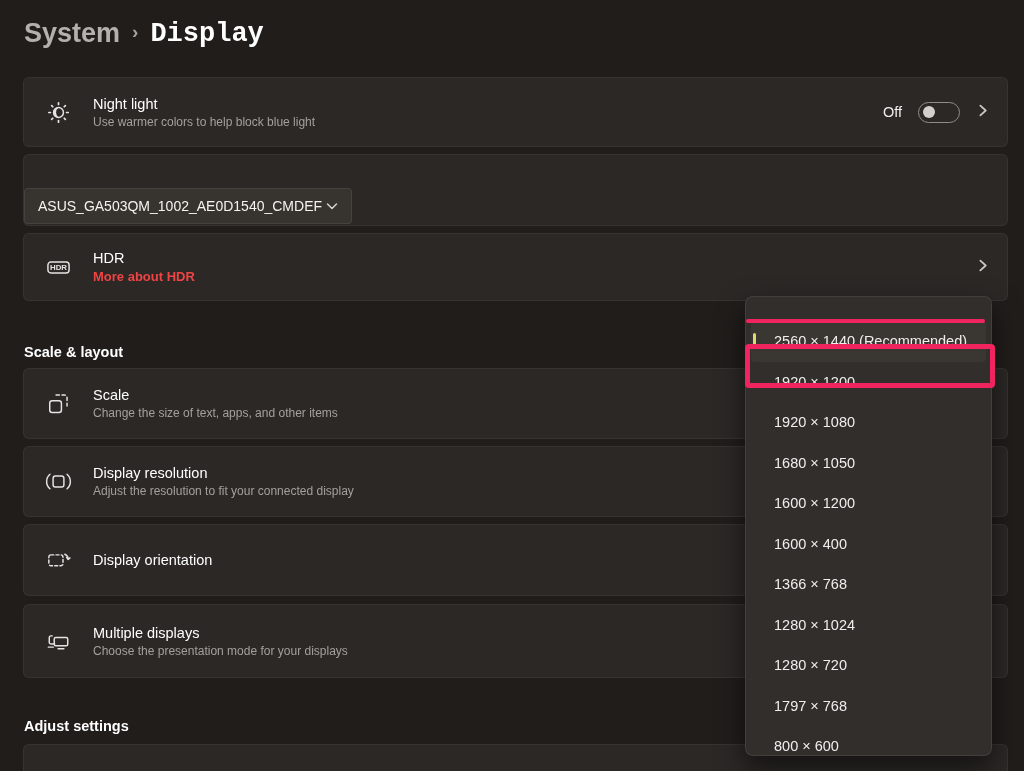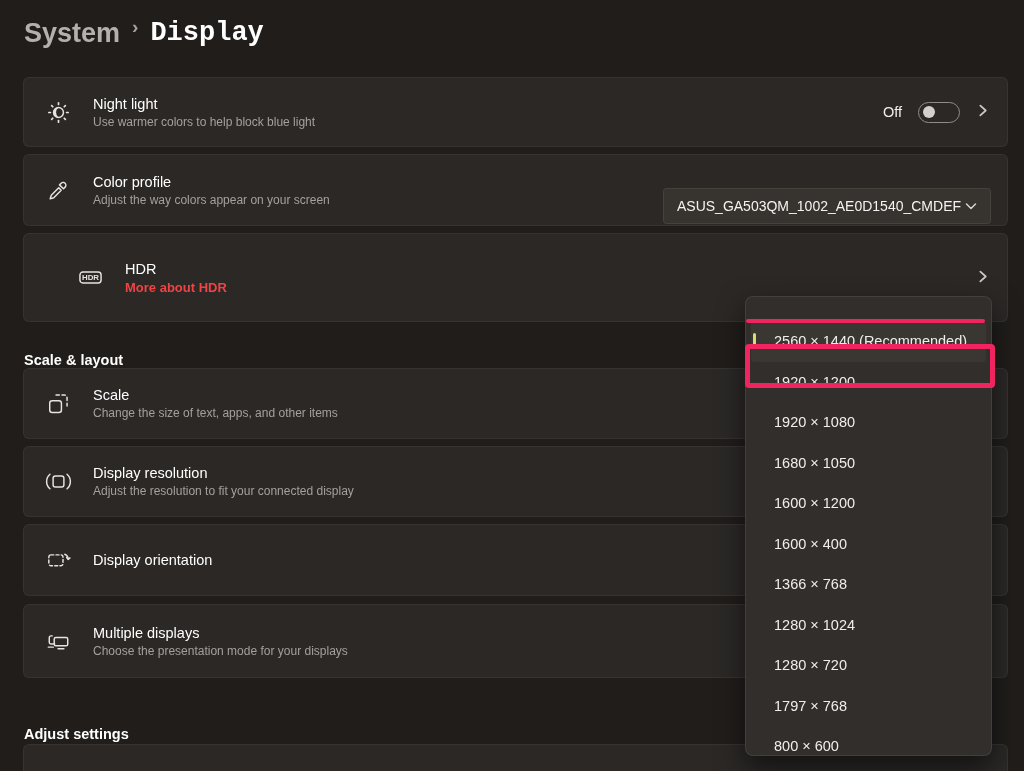--- a/index.html
+++ b/index.html
@@ -4,21 +4,21 @@
 <style>
   * { margin:0; padding:0; box-sizing:border-box; }
   html,body { width:1024px; height:771px; overflow:hidden; }
   body {
     font-family:"Liberation Sans","DejaVu Sans",sans-serif;
     background:#201d1b; color:#f2f0ee; position:relative;
   }
   #stage { position:absolute; inset:0; width:1024px; height:771px; }
 
   
-  .breadcrumb { position:absolute; top:18px; left:24px; display:flex; align-items:flex-start; gap:12px; font-size:27px; font-weight:600; }
+  .breadcrumb { position:absolute; top:18px; left:24px; display:flex; align-items:center; gap:12px; font-size:27px; font-weight:600; }
   .crumb-root { color:#b3b0ae; }
   .crumb-sep { color:#a5a2a0; font-size:19px; position:relative; top:-2px; }
   .crumb-current { color:#ffffff; font-weight:700;font-family:Liberation Mono, monospace; }
 
   
   .card {
     position:absolute; left:23px; width:985px;
     background:#2b2826; border:1px solid rgba(255,255,255,0.055);
     border-radius:6px; display:flex; align-items:center;
   }
@@ -43,21 +43,21 @@
   
   .select-box {
     position:relative; width:328px; height:36px; background:#37332f;
     border:1px solid rgba(255,255,255,0.07); border-radius:4px;
     display:flex; align-items:center; justify-content:center; gap:12px;
     font-size:14px; color:#f5f3f1; cursor:pointer; padding:0 30px 0 14px;
   }
   .select-box svg { position:absolute; right:13px; width:12px; height:12px; stroke:#d6d4d2; fill:none; stroke-width:1.5; stroke-linecap:round; stroke-linejoin:round; }
 
   
-  .section-header { position:absolute; left:24px; font-size:14.5px; font-weight:700; color:#ffffff;margin-top:8px; }
+  .section-header { position:absolute; left:24px; font-size:14.5px; font-weight:700; color:#ffffff; }
 
   
   .flyout {
     position:absolute; left:745px; top:296px; width:247px; height:460px;
     background:#312e2b; border:1px solid rgba(255,255,255,0.085);
     border-radius:8px; z-index:5; padding-top:24px;
     box-shadow:0 12px 28px rgba(0,0,0,0.55);
   }
   .flyout-item {
     position:relative; height:40.5px; margin:0 5px; border-radius:4px;
@@ -115,43 +115,31 @@
         </div>
       <span class="chev-right">
         <svg viewBox="0 0 12 12">
             <path d="M4 1.5 L9 6 L4 10.5"></path>
           </svg>
       </span>
     </div>
   </div>
 
   <div class="card" style="top:154px; height:72px;">
-    <div class="card-left">
-      <div class="icon-box">
-        <svg viewBox="0 0 24 24">
-          <path d="M4.6 19.4 l1 -3.2 6.6 -6.6 2.2 2.2 -6.6 6.6 -3.2 1 z"></path>
-          <path d="M12.9 7 l1.5 -1.5 a2.45 2.45 0 0 1 4.1 1.1 a2.45 2.45 0 0 1 -0.6 2.4 L16.4 10.5 z"></path>
-        </svg>
-      </div>
-      <div class="texts">
-        <div class="row-title">Color profile</div>
-        <div class="row-sub">Adjust the way colors appear on your screen</div>
-      </div>
-    </div>
     <div class="card-right" style="margin-right:16px;margin-top:32px;">
       <div class="select-box">
         <span>ASUS_GA503QM_1002_AE0D1540_CMDEF</span>
         <svg viewBox="0 0 12 12">
             <path d="M1.5 4 L6 8.5 L10.5 4"></path>
           </svg>
       </div>
     </div>
   </div>
 
-  <div class="card" style="top:233px; height:89px;padding-left:32px;">
+  <div class="card" style="top:233px; height:68px;">
     <div class="card-left">
       <div class="icon-box">
         <svg viewBox="0 0 24 24">
           <rect x="2.6" y="7.2" width="18.8" height="9.6" rx="2.6"></rect>
           <text x="12" y="14.6" text-anchor="middle" class="hdr-badge-text">HDR</text>
         </svg>
       </div>
       <div class="texts">
         <div class="row-title">HDR</div>
         <div class="row-link">More about HDR</div>

